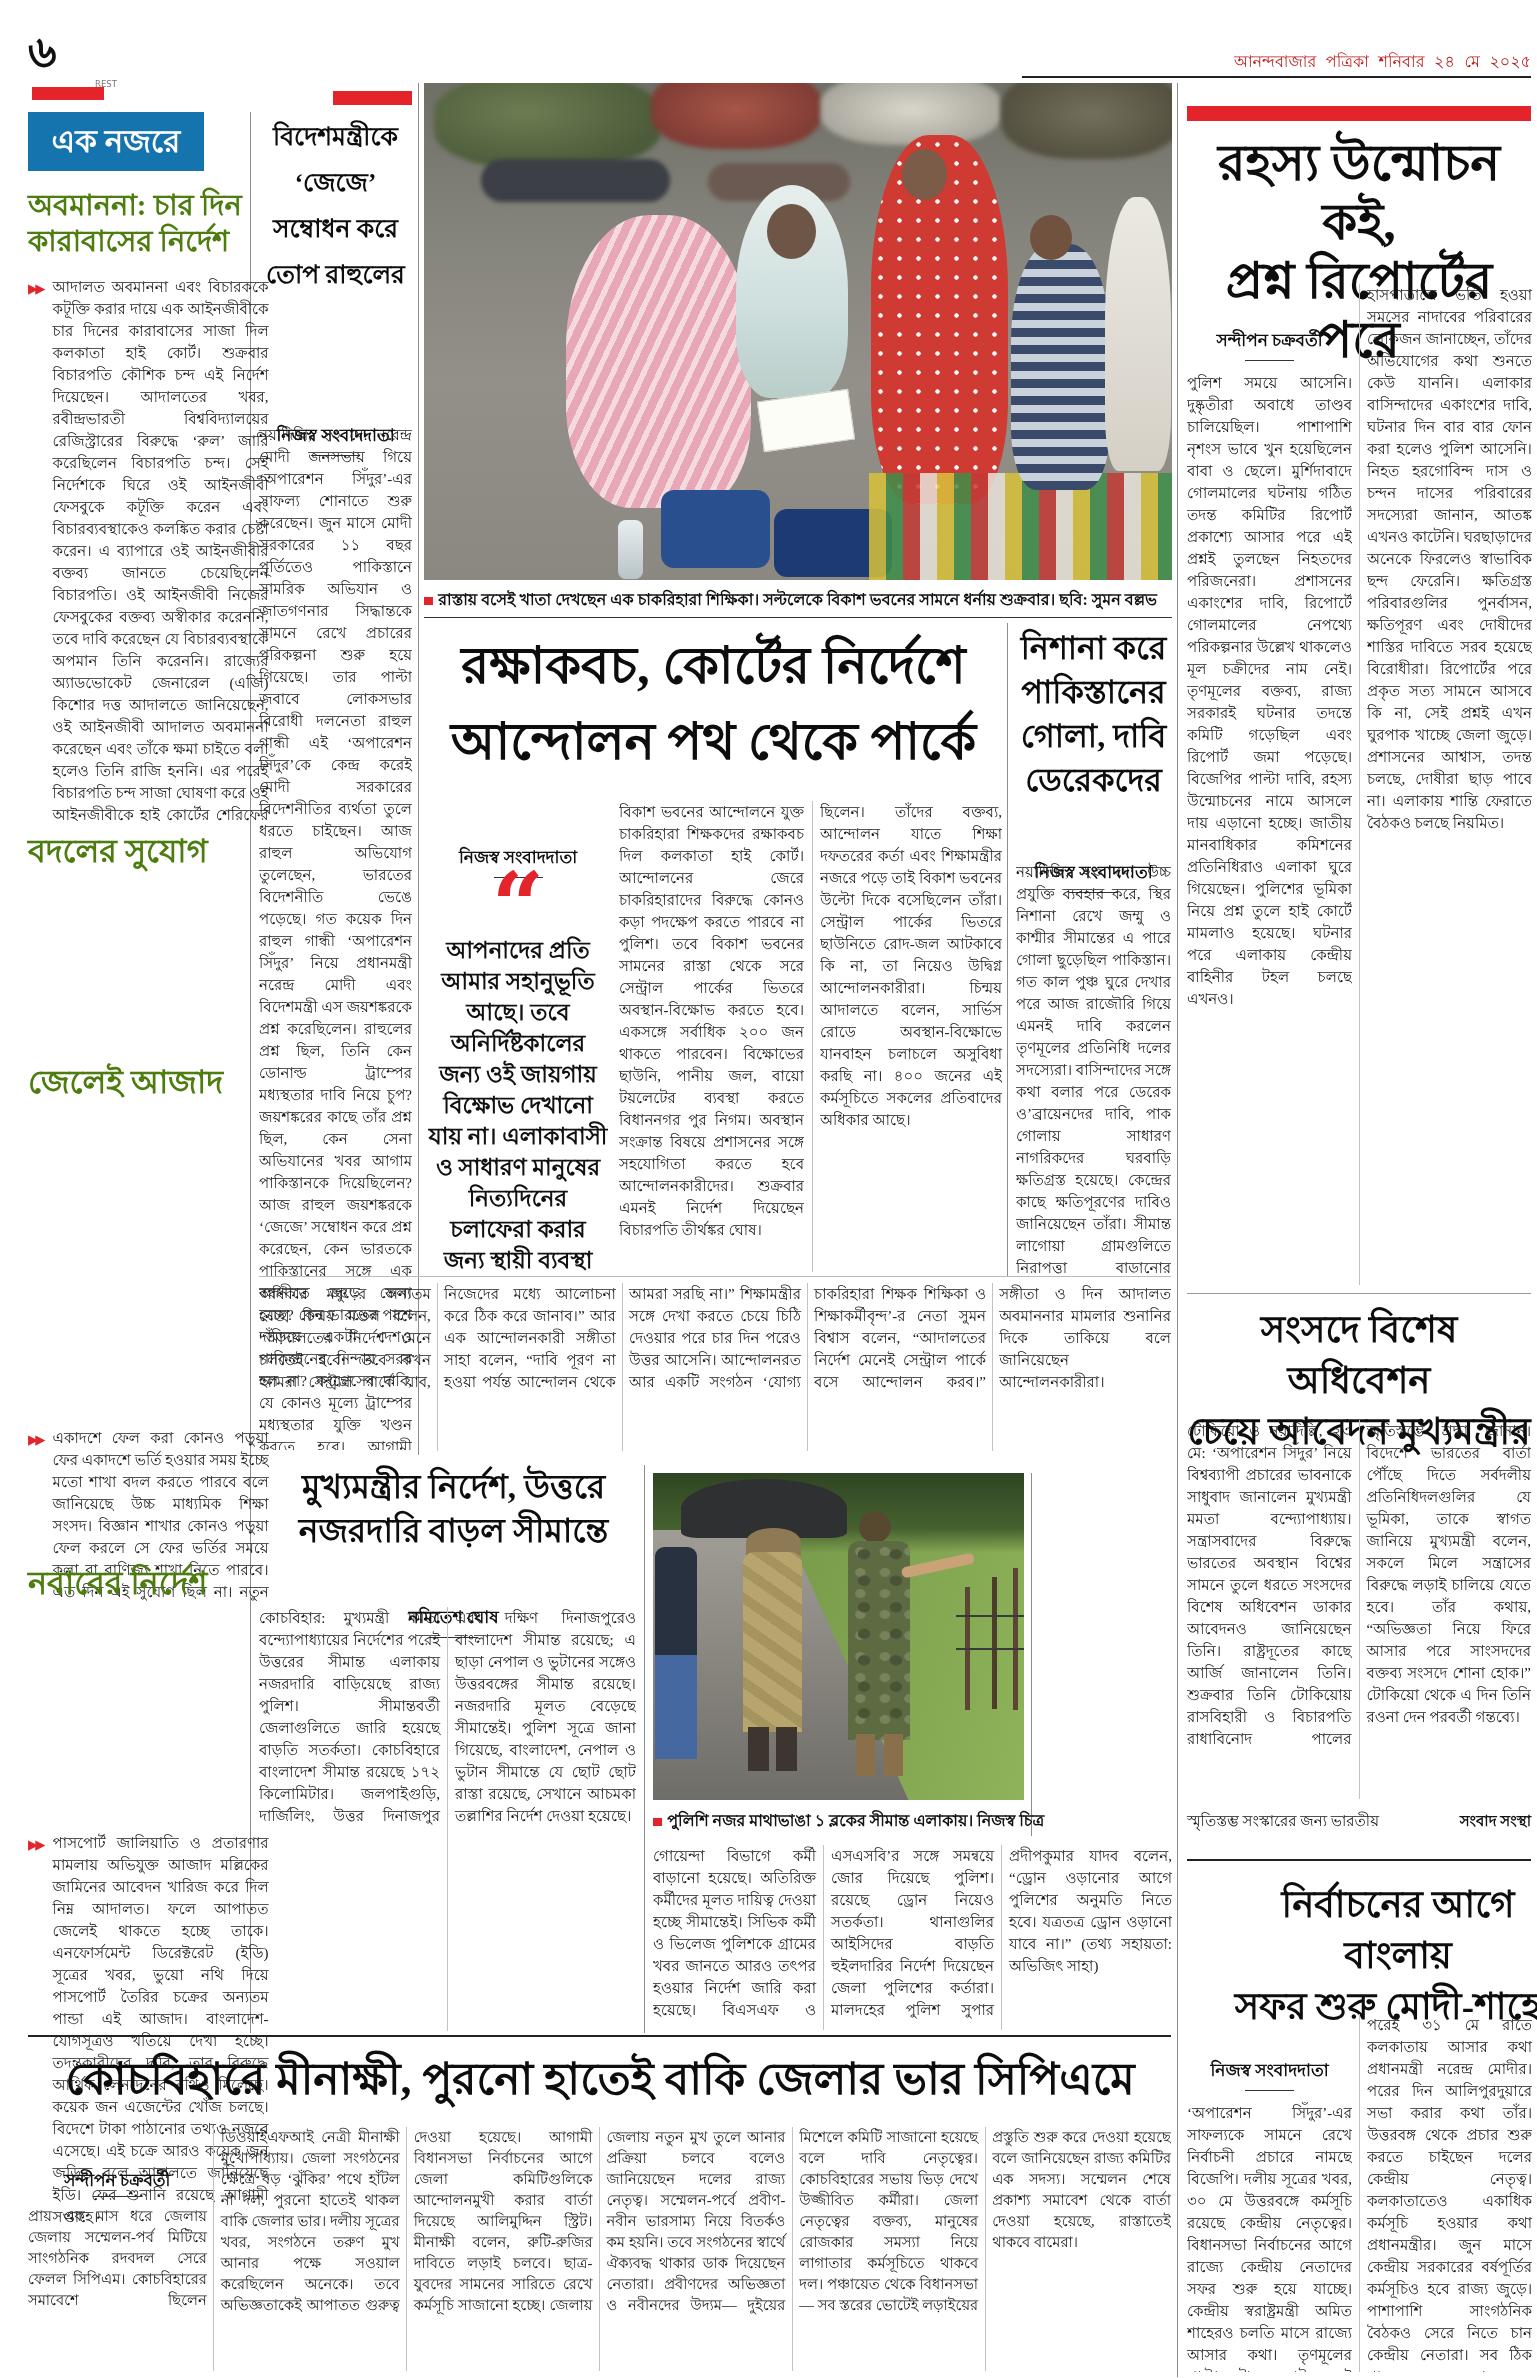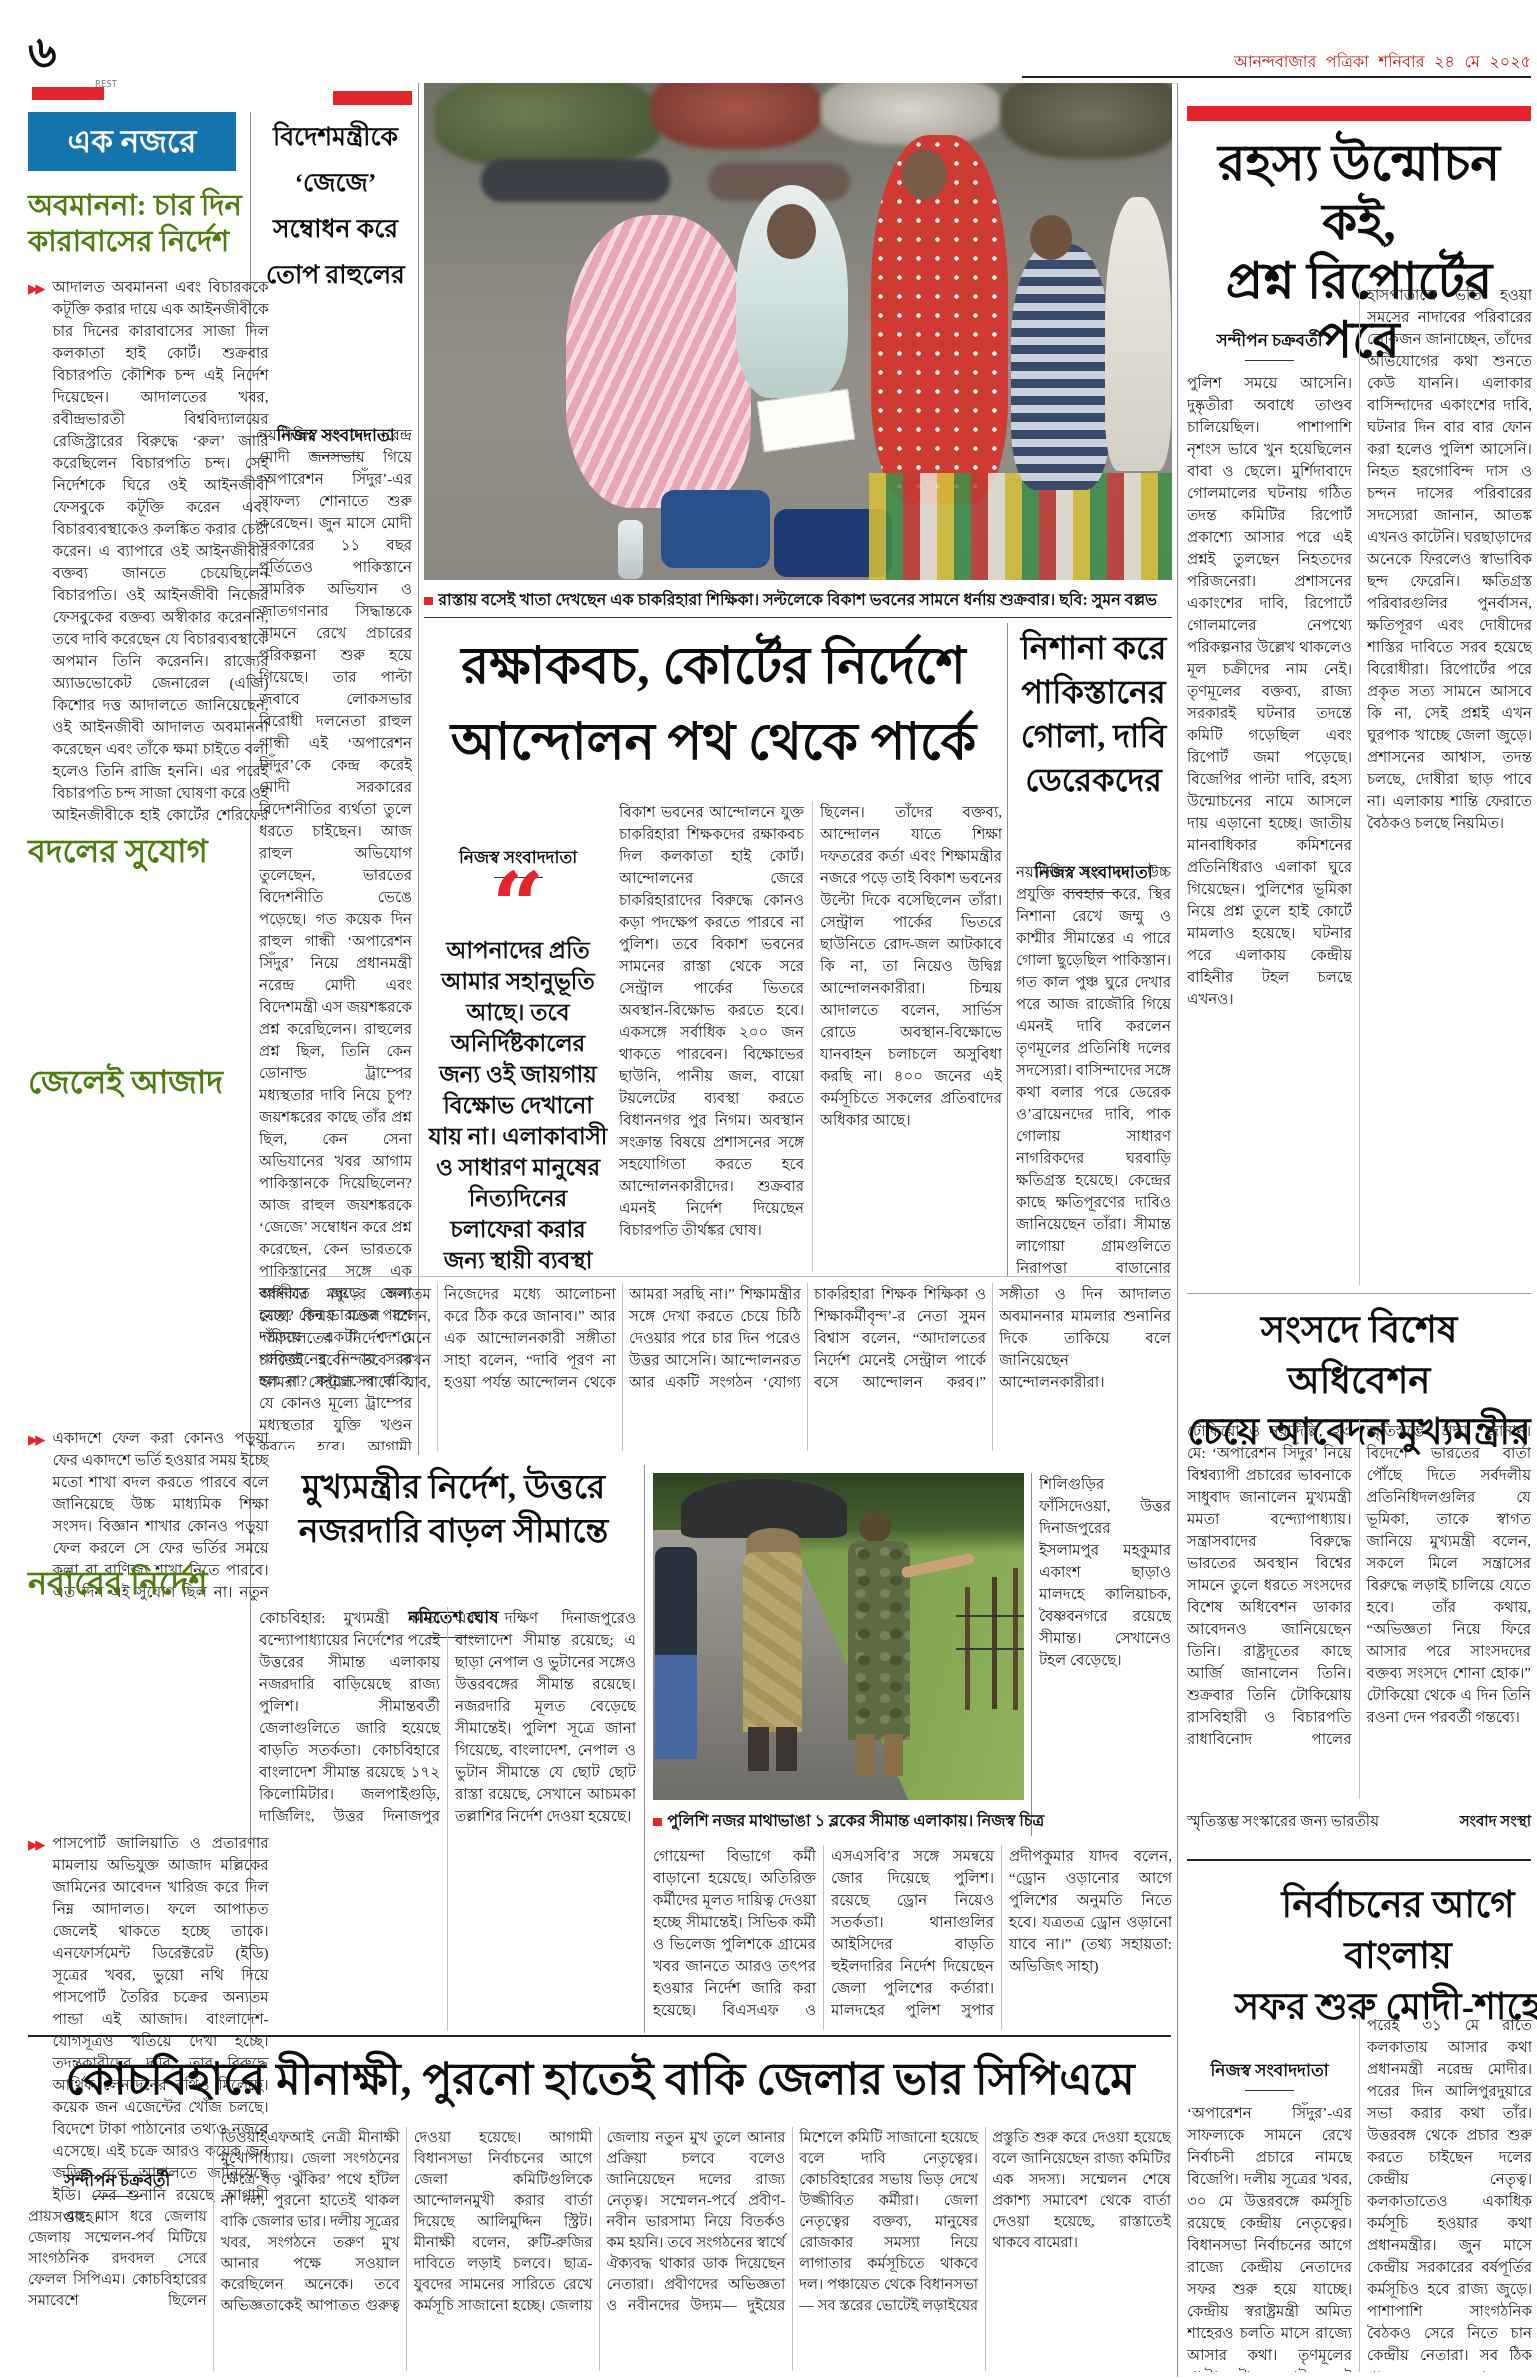--- a/index.html
+++ b/index.html
@@ -46,21 +46,21 @@
   <div class="abs dateline-top" style="left:1022px;top:49px;width:509px;">আনন্দবাজার পত্রিকা শনিবার ২৪ মে ২০২৫</div>
   <div class="rule-h" style="left:1022px;top:76px;width:509px;height:1.9px;background:#222;"></div>
 
   <div class="rule-v" style="left:250px;top:112px;height:1921px;"></div>
   <div class="rule-v" style="left:418px;top:83px;height:1372px;"></div>
   <div class="rule-v" style="left:1007px;top:623px;height:653px;"></div>
   <div class="rule-v" style="left:1177px;top:83px;height:2294px;"></div>
   <div class="rule-v" style="left:644px;top:1465px;height:568px;"></div>
   <div class="rule-v" style="left:1031px;top:1473px;height:363px;"></div>
 
-  <div class="abs brief-blue" style="left:28px;top:112px;width:208px;height:59px;line-height:59px;">এক নজরে</div>
+  <div class="abs brief-blue" style="left:28px;top:112px;width:176px;height:59px;line-height:59px;">এক নজরে</div>
 
   <div class="abs brief-head" style="left:28px;top:187px;width:216px;">অবমাননা: চার দিন
 কারাবাসের নির্দেশ</div>
   <div class="abs bt brief-body" style="left:28px;top:276px;width:216px;height:545px;">
     <span class="brief-bullet">▶▶</span>
     <span>আদালত অবমাননা এবং বিচারককে কটূক্তি করার দায়ে এক আইনজীবীকে চার দিনের কারাবাসের সাজা দিল কলকাতা হাই কোর্ট। শুক্রবার বিচারপতি কৌশিক চন্দ এই নির্দেশ দিয়েছেন। আদালতের খবর, রবীন্দ্রভারতী বিশ্ববিদ্যালয়ের রেজিস্ট্রারের বিরুদ্ধে ‘রুল’ জারি করেছিলেন বিচারপতি চন্দ। সেই নির্দেশকে ঘিরে ওই আইনজীবী ফেসবুকে কটূক্তি করেন এবং বিচারব্যবস্থাকেও কলঙ্কিত করার চেষ্টা করেন। এ ব্যাপারে ওই আইনজীবীর বক্তব্য জানতে চেয়েছিলেন বিচারপতি। ওই আইনজীবী নিজের ফেসবুকের বক্তব্য অস্বীকার করেননি, তবে দাবি করেছেন যে বিচারব্যবস্থাকে অপমান তিনি করেননি। রাজ্যের অ্যাডভোকেট জেনারেল (এজি) কিশোর দত্ত আদালতে জানিয়েছেন, ওই আইনজীবী আদালত অবমাননা করেছেন এবং তাঁকে ক্ষমা চাইতে বলা হলেও তিনি রাজি হননি। এর পরেই বিচারপতি চন্দ সাজা ঘোষণা করে ওই আইনজীবীকে হাই কোর্টের শেরিফের হাতে তুলে দেন।</span>
   </div>
 
   <div class="abs brief-head" style="left:28px;top:833px;width:216px;font-size:32px;">বদলের সুযোগ</div>
   <div class="abs bt brief-body" style="left:28px;top:882px;width:216px;height:174px;">
@@ -156,21 +156,20 @@
     <div class="pb" style="left:231px;top:261px;width:19px;height:42px;background:#8a6f4b;"></div>
     <div class="pb" style="left:312px;top:114px;width:4.7px;height:123px;background:#5a4632;"></div>
     <div class="pb" style="left:339px;top:104px;width:4.7px;height:132px;background:#4e3c2a;"></div>
     <div class="pb" style="left:360px;top:95px;width:4.7px;height:142px;background:#5a4632;"></div>
     <div class="pb" style="left:303px;top:142px;width:68px;height:1.9px;background:#3a3a3a;"></div>
     <div class="pb" style="left:303px;top:175px;width:68px;height:1.9px;background:#3a3a3a;"></div>
   </div>
   <div class="abs caption" style="left:653px;top:1808px;width:519px;">
     <span class="capmark"></span><span>পুলিশি নজর মাথাভাঙা ১ ব্লকের সীমান্ত এলাকায়। নিজস্ব চিত্র</span>
   </div>
-  <div class="abs bt" style="left:1039px;top:1473px;width:132px;height:326px;">শিলিগুড়ির ফাঁসিদেওয়া, উত্তর দিনাজপুরের ইসলামপুর মহকুমার একাংশ ছাড়াও মালদহে কালিয়াচক, বৈষ্ণবনগরে রয়েছে সীমান্ত। সেখানেও টহল বেড়েছে।</div>
   <div class="abs bt cols3" style="left:653px;top:1845px;width:519px;height:185px;">গোয়েন্দা বিভাগে কর্মী বাড়ানো হয়েছে। অতিরিক্ত কর্মীদের মূলত দায়িত্ব দেওয়া হচ্ছে সীমান্তেই। সিভিক কর্মী ও ভিলেজ পুলিশকে গ্রামের খবর জানতে আরও তৎপর হওয়ার নির্দেশ জারি করা হয়েছে। বিএসএফ ও এসএসবি’র সঙ্গে সমন্বয়ে জোর দিয়েছে পুলিশ। রয়েছে ড্রোন নিয়েও সতর্কতা। থানাগুলির আইসিদের বাড়তি হুইলদারির নির্দেশ দিয়েছেন জেলা পুলিশের কর্তারা। মালদহের পুলিশ সুপার প্রদীপকুমার যাদব বলেন, “ড্রোন ওড়ানোর আগে পুলিশের অনুমতি নিতে হবে। যত্রতত্র ড্রোন ওড়ানো যাবে না।” (তথ্য সহায়তা: অভিজিৎ সাহা)</div>
 
   <div class="redbar" style="left:1187px;top:106px;width:344px;height:15px;"></div>
   <div class="abs headline hl-c" style="left:1187px;top:134px;width:344px;font-size:50px;line-height:59px;">রহস্য উন্মোচন কই,
 প্রশ্ন রিপোর্টের পরে</div>
   <div class="abs" style="left:1187px;top:284px;width:165px;height:1001px;overflow:hidden;">
     <div class="byline">সন্দীপন চক্রবর্তী</div>
     <div class="bt" style="margin-top:11.4px;">পুলিশ সময়ে আসেনি। দুষ্কৃতীরা অবাধে তাণ্ডব চালিয়েছিল। পাশাপাশি নৃশংস ভাবে খুন হয়েছিলেন বাবা ও ছেলে। মুর্শিদাবাদে গোলমালের ঘটনায় গঠিত তদন্ত কমিটির রিপোর্ট প্রকাশ্যে আসার পরে এই প্রশ্নই তুলছেন নিহতদের পরিজনেরা। প্রশাসনের একাংশের দাবি, রিপোর্টে গোলমালের নেপথ্যে পরিকল্পনার উল্লেখ থাকলেও মূল চক্রীদের নাম নেই। তৃণমূলের বক্তব্য, রাজ্য সরকারই ঘটনার তদন্তে কমিটি গড়েছিল এবং রিপোর্ট জমা পড়েছে। বিজেপির পাল্টা দাবি, রহস্য উন্মোচনের নামে আসলে দায় এড়ানো হচ্ছে। জাতীয় মানবাধিকার কমিশনের প্রতিনিধিরাও এলাকা ঘুরে গিয়েছেন। পুলিশের ভূমিকা নিয়ে প্রশ্ন তুলে হাই কোর্টে মামলাও হয়েছে। ঘটনার পরে এলাকায় কেন্দ্রীয় বাহিনীর টহল চলছে এখনও।</div>
   </div>
   <div class="rule-v" style="left:1359px;top:284px;height:1001px;background:#c2c2c2;"></div>

